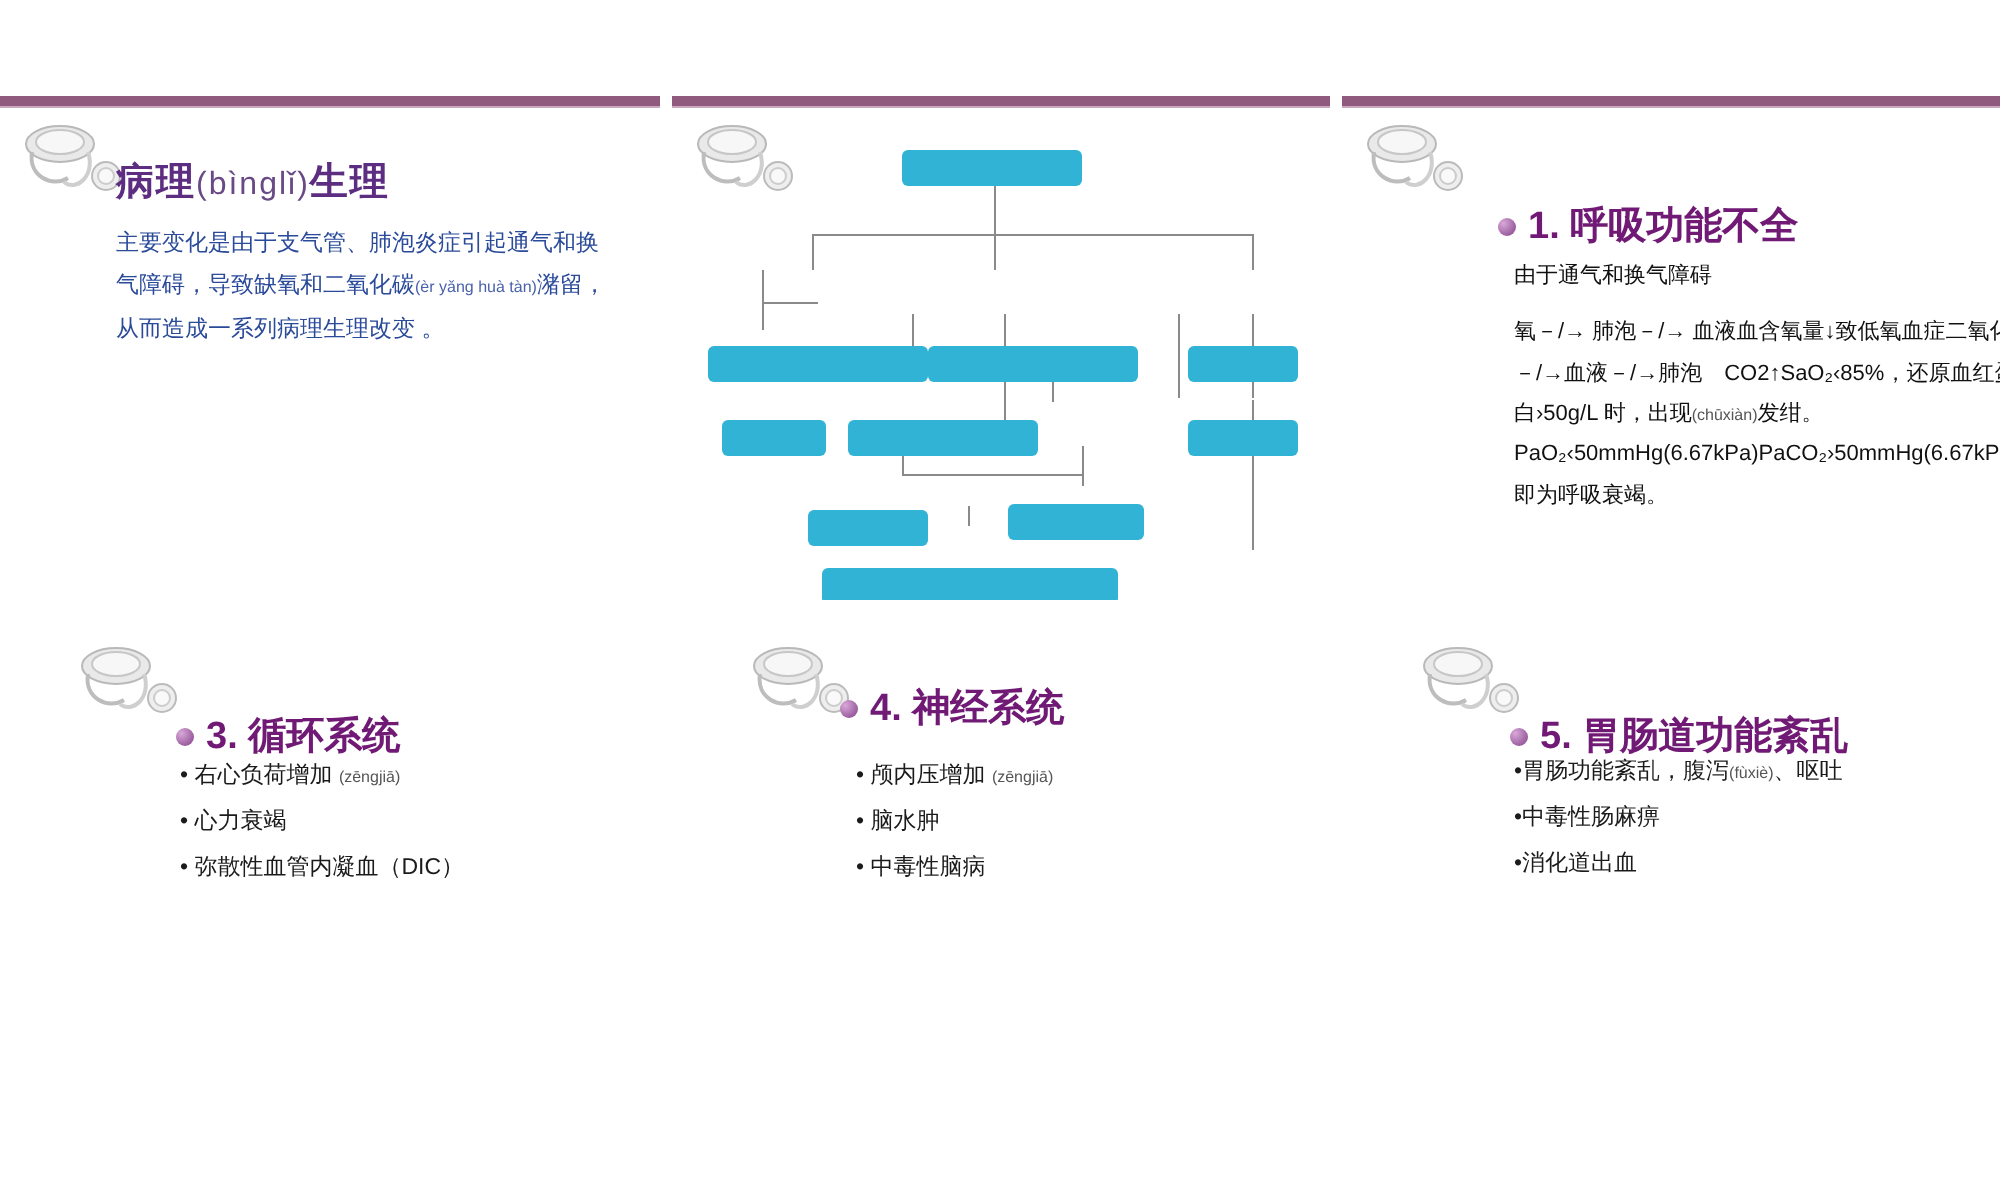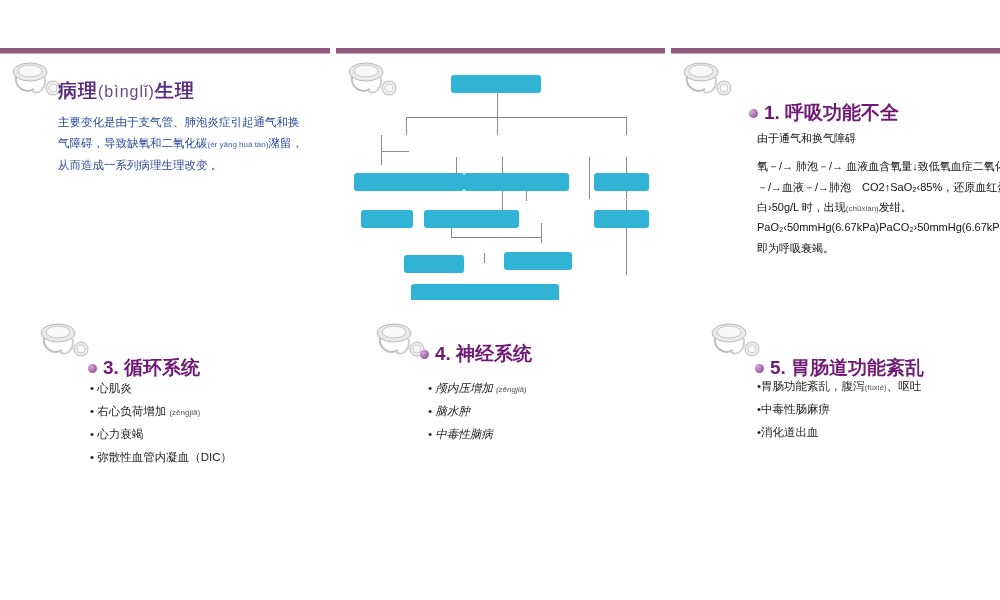--- a/index.html
+++ b/index.html
@@ -266,41 +266,40 @@
       <path d="M8 18 C6 30, 18 36, 26 31" stroke="#bdbdbd" fill="none" stroke-width="2"></path>
       <path d="M36 18 C40 30, 30 38, 24 33" stroke="#cfcfcf" fill="none" stroke-width="2"></path>
       <circle cx="45" cy="30" r="7" fill="#eeeeee" stroke="#bbbbbb"></circle>
       <circle cx="45" cy="30" r="4" fill="#f9f9f9" stroke="#cccccc"></circle>
     </svg>
     <div class="head-row" style="left:60px; top:50px;">
       <span class="dot"></span>
       <span class="head-txt">3. 循环系统</span>
     </div>
     <div class="sub-block" style="left:62px; top:72px;">
-      <span class="bullet-line">• 心肌炎</span>
       <span class="bullet-line"><span>• 右心负荷增加</span> <span class="ruby">(zēngjiā)</span></span>
       <span class="bullet-line">• 心力衰竭</span>
       <span class="bullet-line">• 弥散性血管内凝血（DIC）</span>
     </div>
   </div>
 
   <div class="slide col1 row1">
     <svg class="stetho" style="top:14px;" viewBox="0 0 60 42">
       <ellipse cx="22" cy="14" rx="17" ry="9" fill="#e9e9e9" stroke="#b9b9b9"></ellipse>
       <ellipse cx="22" cy="13" rx="12" ry="6" fill="#f7f7f7" stroke="#c7c7c7"></ellipse>
       <path d="M8 18 C6 30, 18 36, 26 31" stroke="#bdbdbd" fill="none" stroke-width="2"></path>
       <path d="M36 18 C40 30, 30 38, 24 33" stroke="#cfcfcf" fill="none" stroke-width="2"></path>
       <circle cx="45" cy="30" r="7" fill="#eeeeee" stroke="#bbbbbb"></circle>
       <circle cx="45" cy="30" r="4" fill="#f9f9f9" stroke="#cccccc"></circle>
     </svg>
     <div class="head-row" style="left:56px; top:36px;justify-content:space-between;">
       <span class="dot"></span>
       <span class="head-txt">4. 神经系统</span>
     </div>
-    <div class="sub-block" style="left:64px; top:72px;font-style:italic;">
+    <div class="sub-block" style="left:64px; top:72px;">
       <span class="bullet-line"><span>• 颅内压增加</span> <span class="ruby">(zēngjiā)</span></span>
       <span class="bullet-line">• 脑水肿</span>
       <span class="bullet-line">• 中毒性脑病</span>
     </div>
   </div>
 
   <div class="slide col2 row1">
     <svg class="stetho" style="top:14px;" viewBox="0 0 60 42">
       <ellipse cx="22" cy="14" rx="17" ry="9" fill="#e9e9e9" stroke="#b9b9b9"></ellipse>
       <ellipse cx="22" cy="13" rx="12" ry="6" fill="#f7f7f7" stroke="#c7c7c7"></ellipse>

